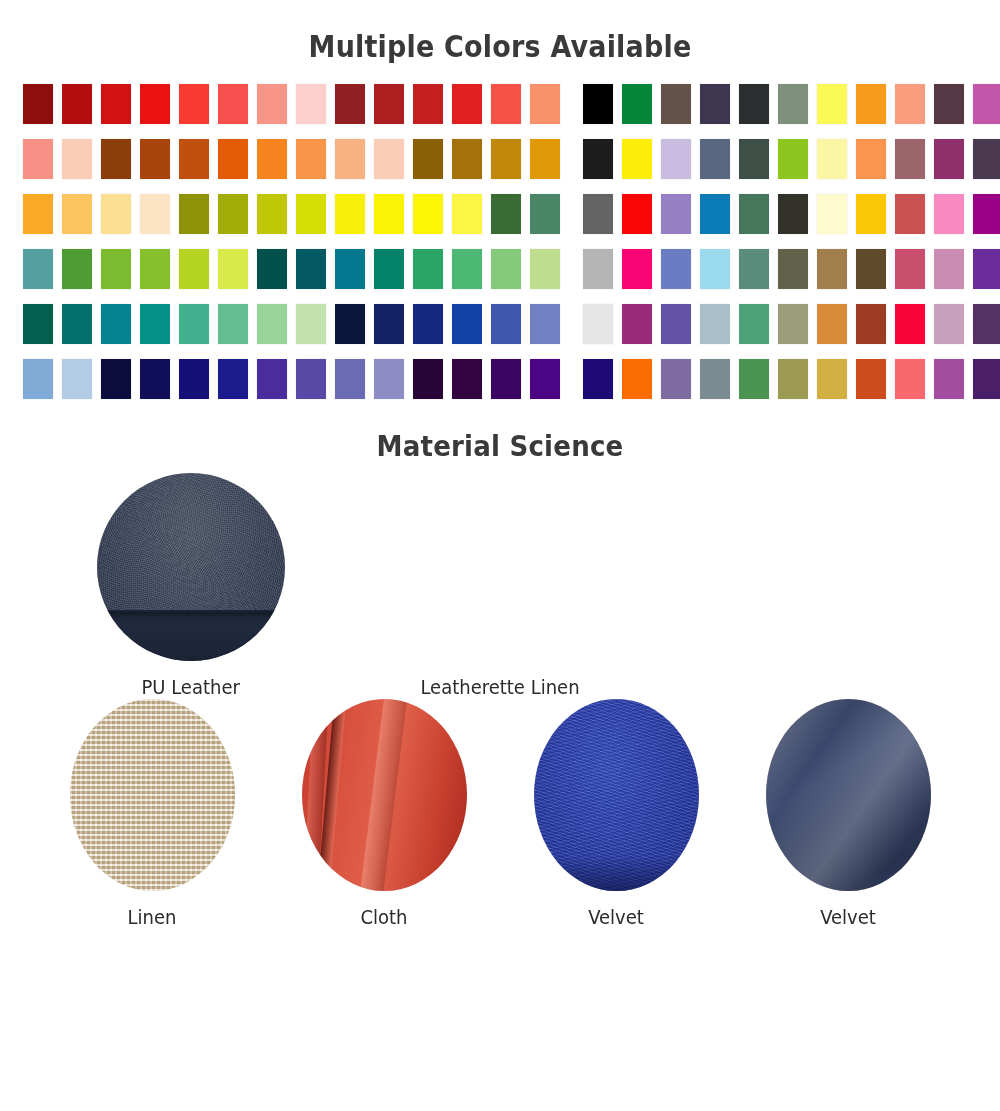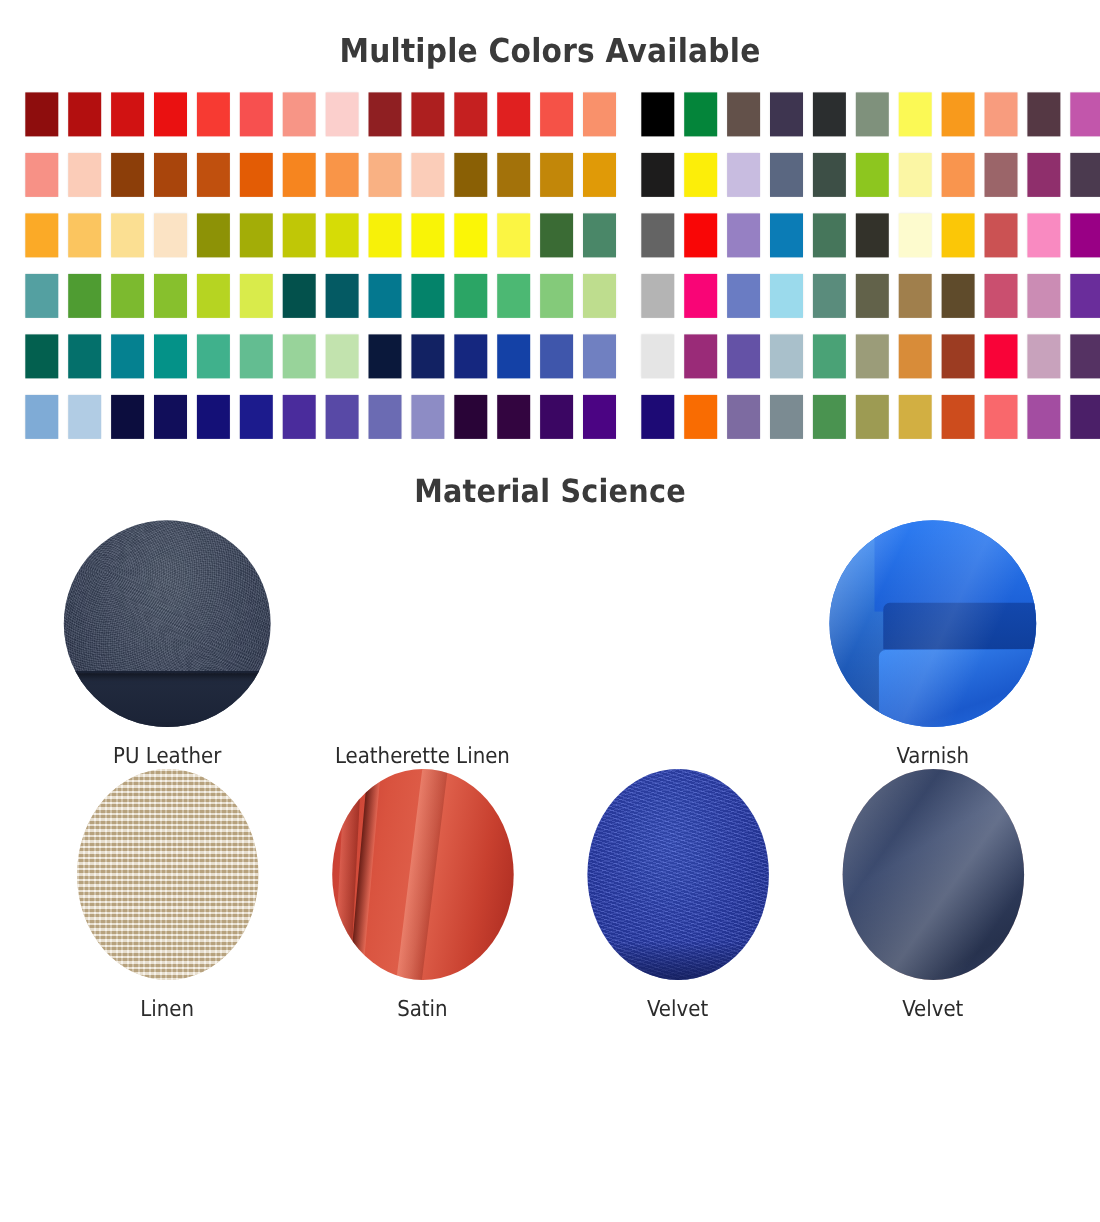--- a/index.html
+++ b/index.html
@@ -427,45 +427,35 @@
         </div>
         <div class="material-cell">
           <div class="swatch-circle mat-printing-paper">
             <div class="sheet s1"></div>
             <div class="sheet s2"></div>
             <div class="sheet s3"></div>
             <div class="sheet s4"></div>
             <div class="corner"></div>
           </div>
         </div>
-        <div class="material-cell">
-          <div class="swatch-circle mat-varnish">
-            <div class="f1"></div>
-            <div class="f2"></div>
-            <div class="f3"></div>
-            <div class="f4"></div>
-            <div class="gloss"></div>
-          </div>
-          <div class="material-label">Varnish</div>
-        </div>
       </div>
       <div class="material-row second">
         <div class="material-cell">
           <div class="swatch-circle mat-linen">
             <div class="weave"></div>
           </div>
           <div class="material-label">Linen</div>
         </div>
         <div class="material-cell">
           <div class="swatch-circle mat-cloth">
             <div class="fold3"></div>
             <div class="fold1"></div>
             <div class="fold2"></div>
           </div>
-          <div class="material-label">Satin</div>
+          <div class="material-label">Cloth</div>
         </div>
         <div class="material-cell">
           <div class="swatch-circle mat-velvet">
             <div class="nap"></div>
             <div class="shade"></div>
           </div>
           <div class="material-label">Velvet</div>
         </div>
         <div class="material-cell">
           <div class="swatch-circle mat-satin">

